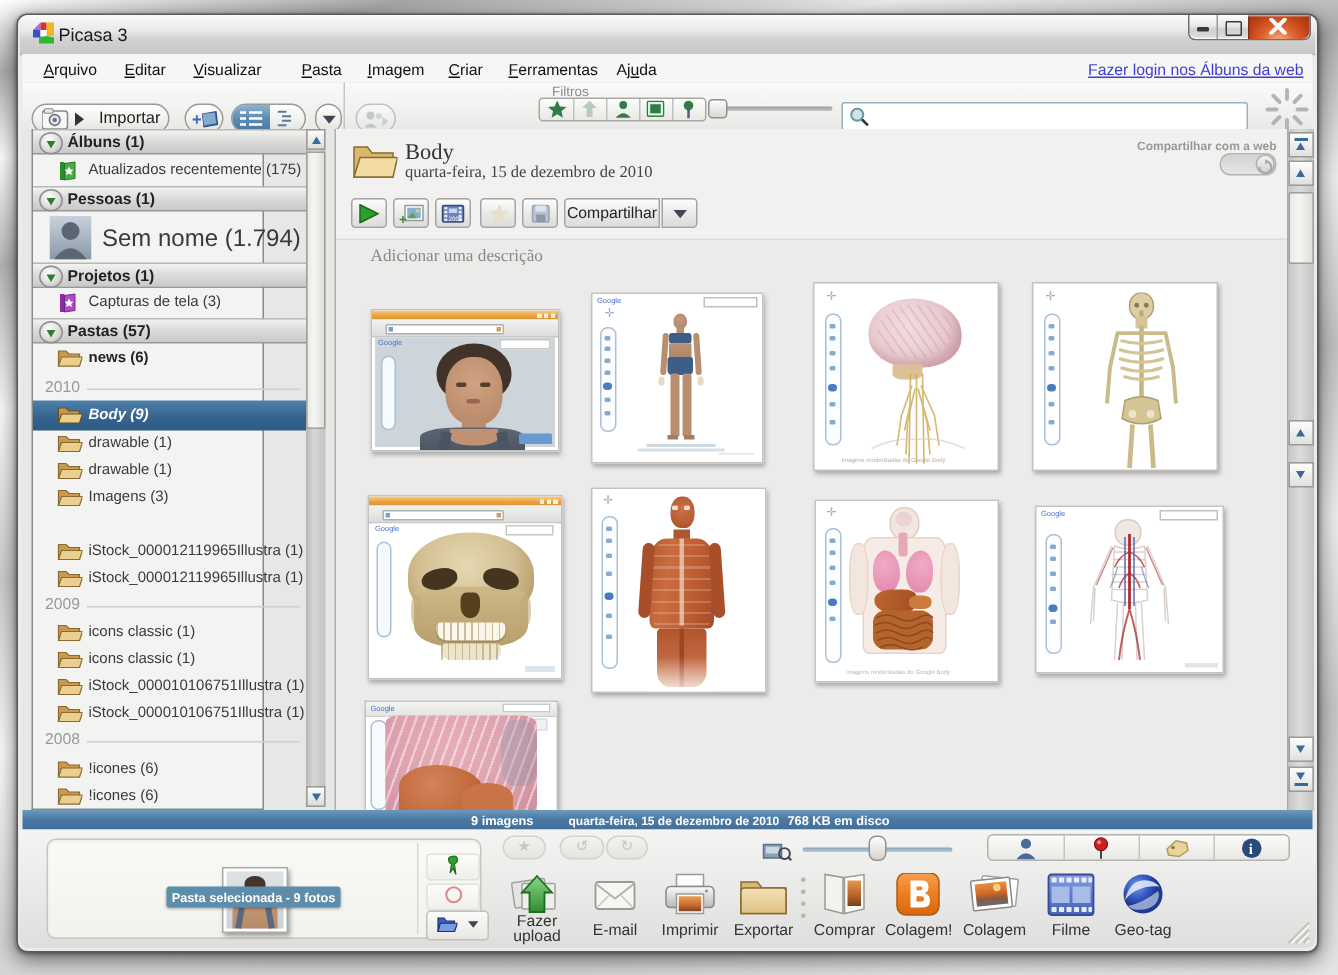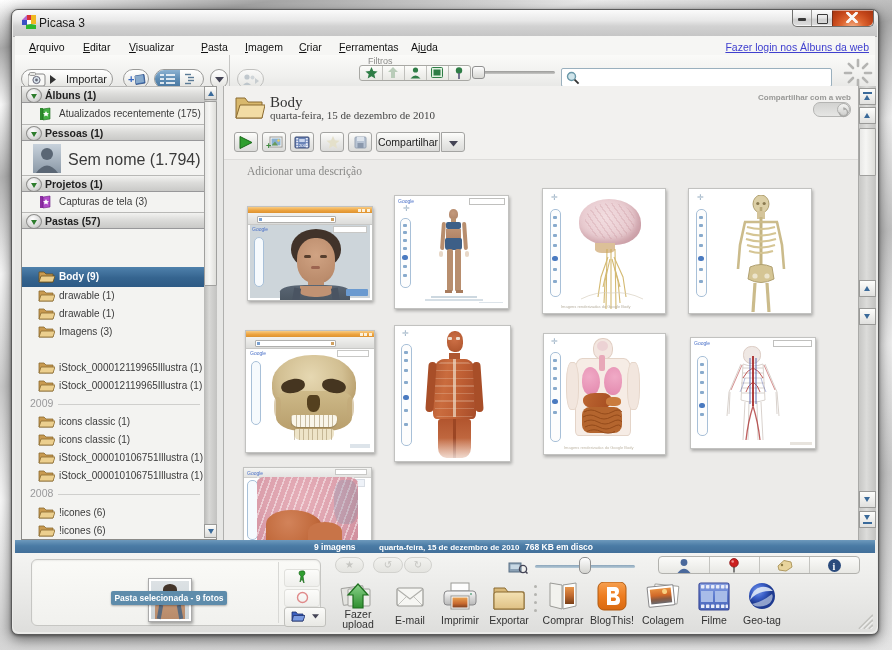--- a/index.html
+++ b/index.html
@@ -56,36 +56,36 @@
   background:linear-gradient(#fcfcfa,#e8e8e4);border:1px solid #a8a8a4;border-radius:3px;}
 .fcell{position:absolute;top:0;width:22px;height:14px;border-right:1px solid #c0c0bc;text-align:center;font-size:10px;line-height:14px;}
 #slider1-track{position:absolute;left:458px;top:16px;width:82px;height:3px;background:linear-gradient(#9a9a98,#c8c8c6);border-radius:2px;}
 #slider1-handle{position:absolute;left:457px;top:11px;width:13px;height:13px;box-sizing:border-box;
   background:linear-gradient(#fdfdfd,#d8d8d4);border:1px solid #909090;border-radius:3px;}
 #searchbox{position:absolute;left:546px;top:13px;width:271px;height:19px;box-sizing:border-box;
   background:#fff;border:1px solid #9ab0be;border-radius:2px;}
 #spinner{position:absolute;left:828px;top:3px;width:30px;height:30px;}
 
 #sidebar{position:absolute;left:3px;top:76px;width:208px;height:454px;background:#e7e7e5;}
-#tree{position:absolute;left:6px;top:0px;width:196px;height:454px;box-sizing:border-box;
+#tree{position:absolute;left:6px;top:0px;width:155px;height:454px;box-sizing:border-box;
   background:#f3f3f1;border:1px solid #8a8a88;border-top:none;}
 .shead{position:absolute;left:0;width:194px;height:17px;box-sizing:border-box;
   background:linear-gradient(#f2f2f0 0%,#dcdcda 45%,#c9c9c7 100%);
   border-top:1px solid #b8b8b6;border-bottom:1px solid #98989a;}
 .shead .disc{position:absolute;left:4px;top:1px;width:14px;height:13px;border-radius:50%;
   background:radial-gradient(circle at 40% 32%,#ffffff,#dcdcdc 55%,#b4b4b4);border:1px solid #8e8e8c;}
 .shead .disc:after{content:"";position:absolute;left:3.5px;top:4.5px;border-left:3.5px solid transparent;border-right:3.5px solid transparent;border-top:5px solid #2e7d2e;}
 .shead .ht{position:absolute;left:23px;top:2px;font-size:10.5px;font-weight:bold;color:#222;}
 .srow{position:absolute;left:0;width:182px;height:18px;font-size:10px;color:#3a3a3a;overflow:hidden;}
 .srow .txt{position:absolute;left:37px;top:3px;white-space:nowrap;}
 .srow svg.fi{position:absolute;left:16px;top:2px;}
 .syear{position:absolute;left:0;width:182px;height:17px;font-size:10.5px;color:#99999b;}
 .syear .yt{position:absolute;left:8px;top:2px;}
 .syear .yl{position:absolute;left:36px;right:4px;top:9px;height:1px;background:#cfcfcd;}
-.sel-row{background:linear-gradient(#4f81ac 0%,#35648f 55%,#2d5a85 100%);}
+.sel-row{background:linear-gradient(#4f81ac 0%,#35648f 55%,#2d5a85 100%);font-style:italic;}
 .sel-row .txt{color:#fff;font-weight:bold;}
 #treescroll{position:absolute;left:182px;top:0;width:13px;height:452px;background:linear-gradient(90deg,#b8b8b6,#d8d8d6 40%,#c2c2c0);}
 .scr-btn{position:absolute;left:0;width:13px;height:14px;background:linear-gradient(#fcfcfa,#dcdcda);border:1px solid #9a9a98;box-sizing:border-box;}
 .arr-up{position:absolute;left:2.5px;top:4px;border-left:3.5px solid transparent;border-right:3.5px solid transparent;border-bottom:5px solid #3a6a9a;}
 .arr-dn{position:absolute;left:2.5px;top:4px;border-left:3.5px solid transparent;border-right:3.5px solid transparent;border-top:5px solid #3a6a9a;}
 .scr-thumb{position:absolute;left:0px;width:13px;box-sizing:border-box;background:linear-gradient(90deg,#e8e8e6,#f6f6f4 40%,#dededa);border:1px solid #a0a09e;border-radius:1px;}
 
 #content{position:absolute;left:211px;top:76px;width:635px;height:454px;background:#ecebe9;border-left:1px solid #b0b0ae;overflow:hidden;}
 #chead{position:absolute;left:0;top:0;width:100%;height:73px;background:#f2f1ef;border-bottom:1px solid #dddcda;}
 #folder-big{position:absolute;left:10px;top:7px;}
@@ -332,20 +332,31 @@
             <path d="M2,1 L5,1 L5,13 L2,13 Z" fill="#8a2da0"></path>
             <path d="M5,2 L12,1 L12,12 L5,13 Z" fill="#b04ac8" stroke="#6a1d80" stroke-width=".6"></path>
             <path d="M8,4 l1,2 2,.2 -1.5,1.4 .4,2 -1.9,-1 -1.9,1 .4,-2 L5,6.2 7,6 Z" fill="#fff"></path>
           </svg>
         <span class="txt">Capturas de tela (3)</span>
       </div>
       <div class="shead" style="top:126px;">
           <div class="disc"></div>
           <span class="ht">Pastas (57)</span>
         </div>
+      <div class="srow" style="top:144px;">
+        <svg class="fi" width="17" height="13" viewBox="0 0 17 13">
+            <path d="M1,2 L6,2 L8,4 L15,4 L15,12 L1,12 Z" fill="#c89a50" stroke="#8a6a30" stroke-width=".8"></path>
+            <path d="M1,12 L3,6 L17,6 L15,12 Z" fill="#eccf8e" stroke="#8a6a30" stroke-width=".8"></path>
+          </svg>
+        <span class="txt" style="font-weight:bold;color:#222;">news (6)</span>
+      </div>
+      <div class="syear" style="top:164px;">
+          <span class="yt">2010</span>
+          <span class="yl"></span>
+        </div>
       <div class="srow sel-row" style="top:181px;height:20px;">
         <svg class="fi" style="top:3px;" width="17" height="13" viewBox="0 0 17 13">
             <path d="M1,2 L6,2 L8,4 L15,4 L15,12 L1,12 Z" fill="#c89a50" stroke="#6a5020" stroke-width=".8"></path>
             <path d="M1,12 L3,6 L17,6 L15,12 Z" fill="#eccf8e" stroke="#6a5020" stroke-width=".8"></path>
           </svg>
         <span class="txt" style="top:4px;">Body (9)</span>
       </div>
       <div class="srow" style="top:201px;">
         <svg class="fi" width="17" height="13" viewBox="0 0 17 13">
             <path d="M1,2 L6,2 L8,4 L15,4 L15,12 L1,12 Z" fill="#c89a50" stroke="#8a6a30" stroke-width=".8"></path>
@@ -916,21 +927,21 @@
         <rect x="2" y="0" width="28" height="28" rx="6" fill="url(#bgr)" stroke="#b05a10" stroke-width="1"></rect>
         <defs>
             <linearGradient id="bgr" x1="0" y1="0" x2="0" y2="1">
               <stop offset="0" stop-color="#f6a050"></stop>
               <stop offset=".5" stop-color="#ee7d20"></stop>
               <stop offset="1" stop-color="#d86810"></stop>
             </linearGradient>
           </defs>
         <path d="M11,5 L19,5 Q23,5 23,9.5 Q23,12.5 20.5,13.5 Q24,14.5 24,18.5 Q24,23 19,23 L11,23 Z M15,9 L15,11.5 L18,11.5 Q19,11.5 19,10.2 Q19,9 18,9 Z M15,15.5 L15,19 L18.5,19 Q20,19 20,17.2 Q20,15.5 18.5,15.5 Z" fill="#fff"></path>
       </svg>
-      <div class="lbl">BlogThis!</div>
+      <div class="lbl">Colagem!</div>
     </div>
     <div class="bigbtn" style="left:628px;">
       <svg width="34" height="30" viewBox="0 0 34 30">
         <rect x="8" y="3" width="24" height="18" rx="1" fill="#fff" stroke="#a0a09c" stroke-width="1" transform="rotate(6 20 12)"></rect>
         <rect x="2" y="4" width="26" height="20" rx="1" fill="#fff" stroke="#88888a" stroke-width="1" transform="rotate(-6 15 14)"></rect>
         <rect x="4.5" y="6.5" width="21" height="15" fill="url(#sun)" transform="rotate(-6 15 14)"></rect>
         <defs>
             <linearGradient id="sun" x1="0" y1="0" x2="0" y2="1">
               <stop offset="0" stop-color="#e89040"></stop>
               <stop offset=".45" stop-color="#d06828"></stop>

